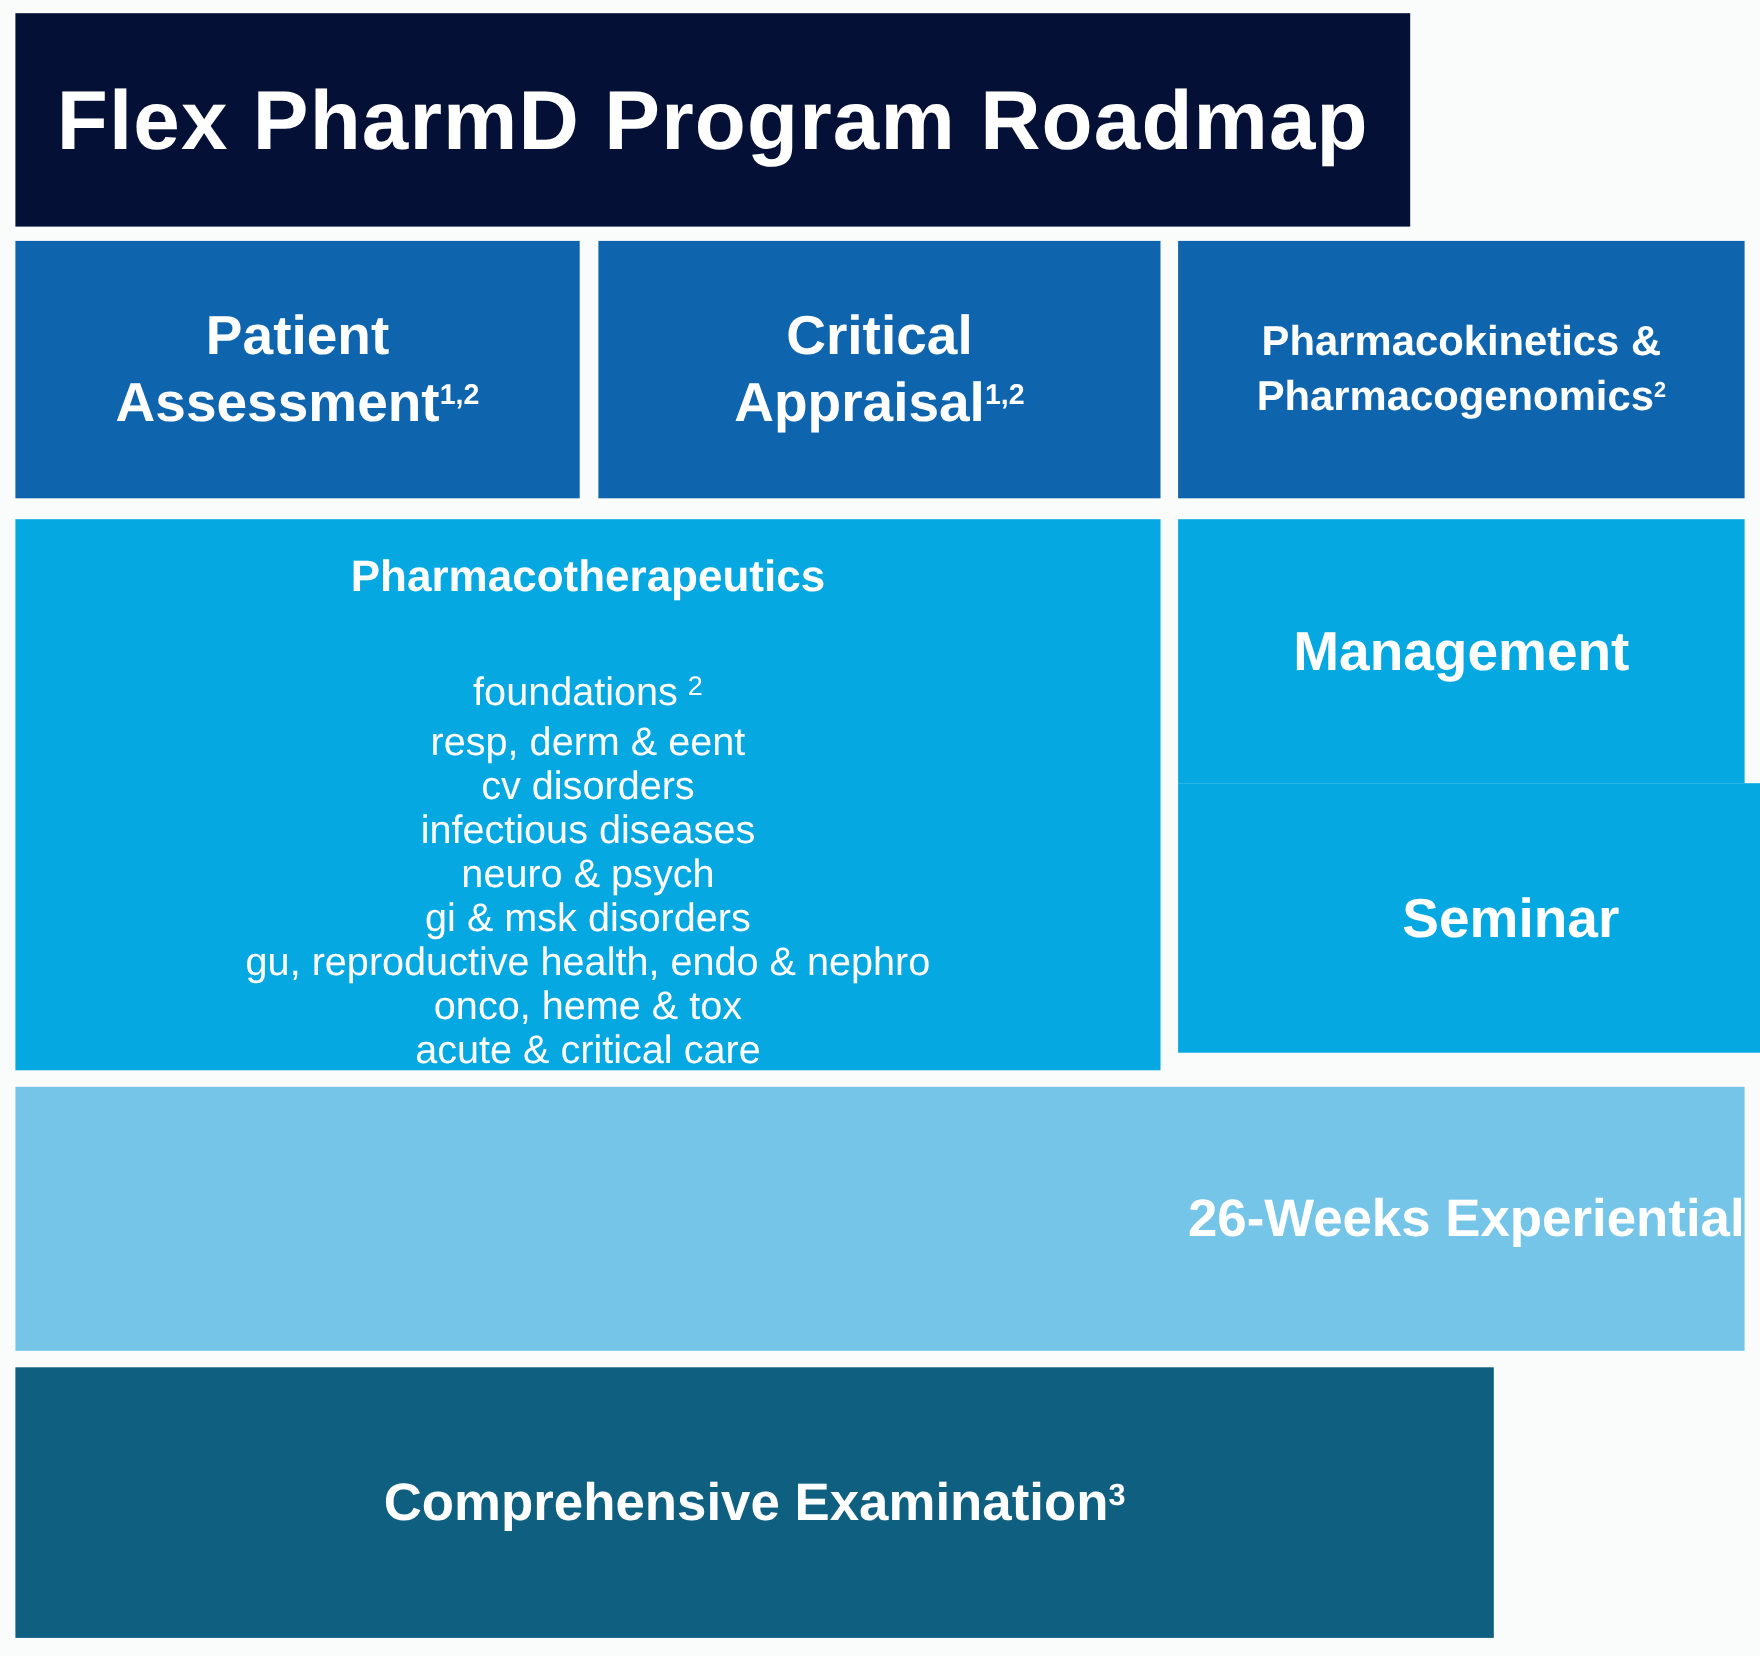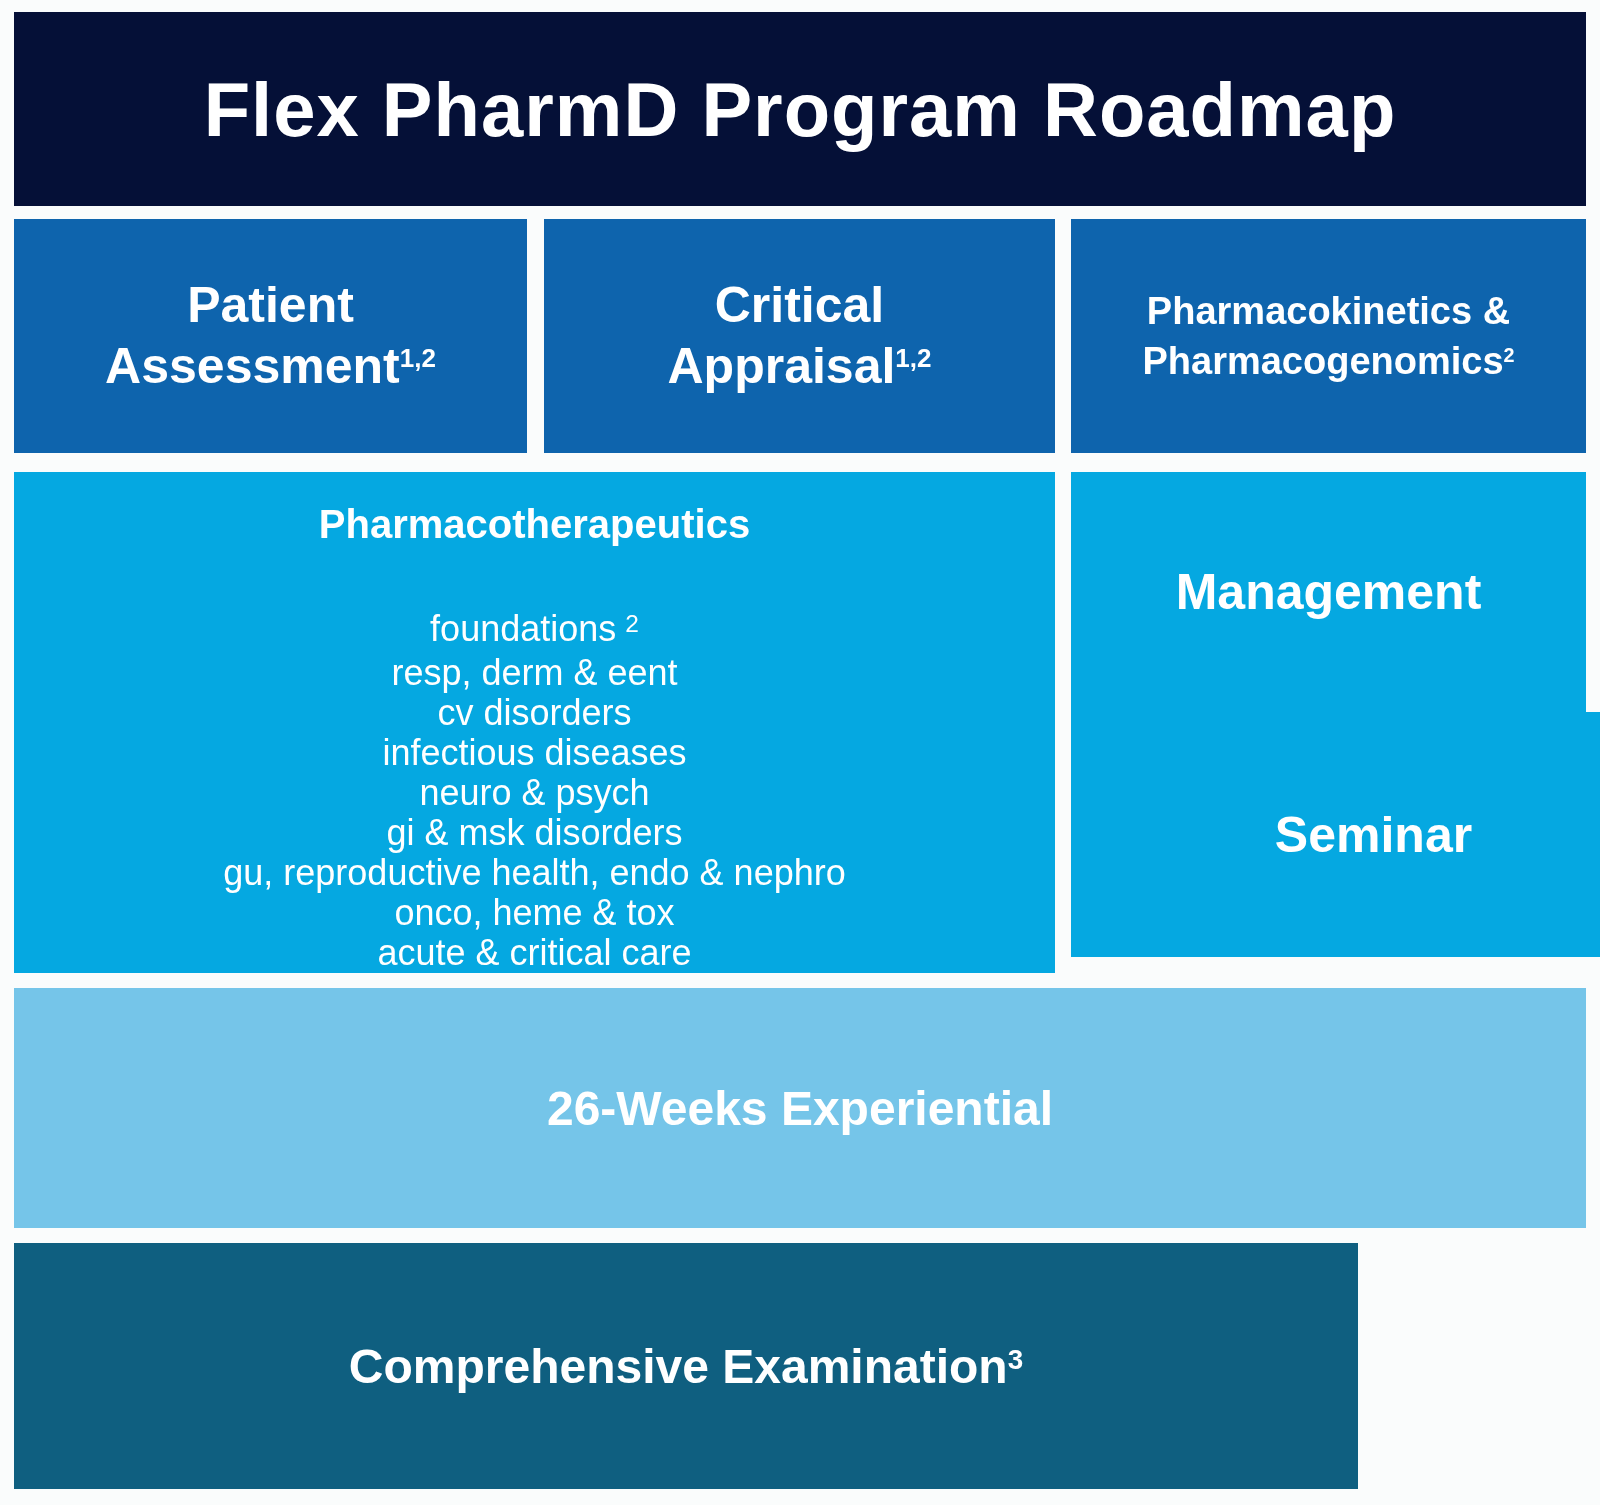--- a/index.html
+++ b/index.html
@@ -26,21 +26,21 @@
   }
   .box {
     position: absolute;
     display: flex;
     align-items: center;
     justify-content: center;
     text-align: center;
     color: var(--text);
   }
   .title-banner {
-    left: 14px; top: 12px; width: 1572px; height: 194px;
+    left: 14px; top: 12px; width: 1268px; height: 194px;
     background: var(--navy);
     font-size: 76px;
     font-weight: bold;
     letter-spacing: 1px;
   }
   .box-blue  { background: var(--blue); }
   .box-cyan  { background: var(--cyan); gap: 30px; }
   .box-light { background: var(--light-blue); }
   .box-teal  { background: var(--teal); }
 
@@ -91,20 +91,21 @@
   .management { left: 1071px; top: 472px; width: 515px; height: 240px; }
   .seminar    { left: 1071px; top: 712px; width: 605px; height: 245px; }
   .side-title {
     font-size: 50px;
     font-weight: bold;
   }
   .experiential {
     left: 14px; top: 988px; width: 1572px; height: 240px;
     font-size: 48px;
     font-weight: bold;
+    justify-content: flex-end;
   }
   .comprehensive {
     left: 14px; top: 1243px; width: 1344px; height: 246px;
     font-size: 48px;
     font-weight: bold;
   }
   .comprehensive .sup { top: -0.5em; font-size: 58%; }
 </style>
 </head>
 <body>

